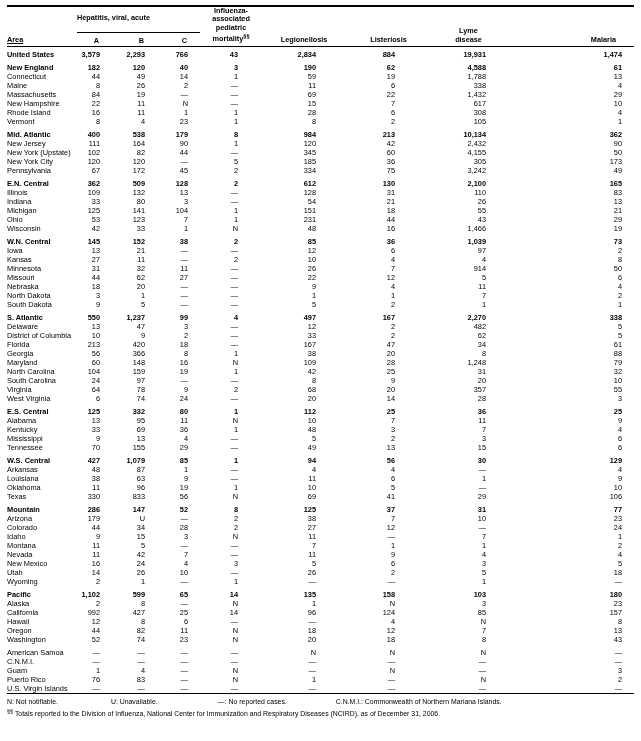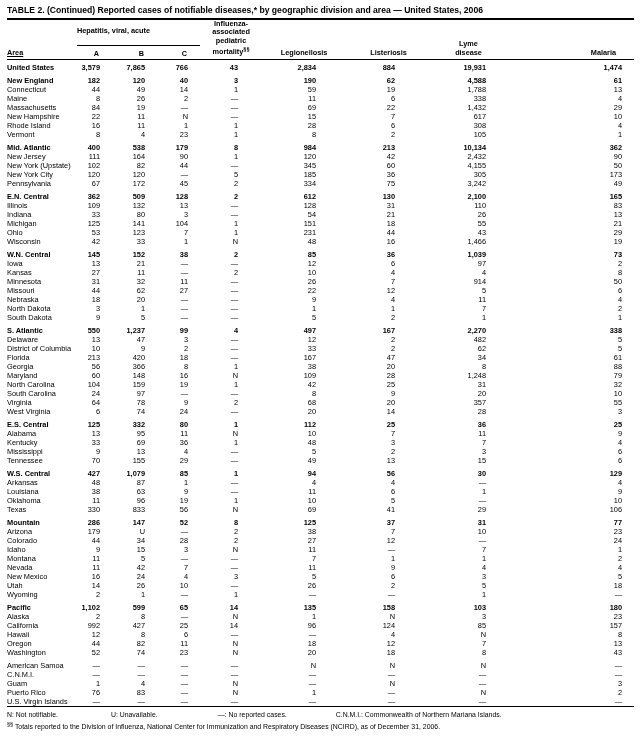--- a/index.html
+++ b/index.html
@@ -78,21 +78,20 @@
   .fn-seg0 { width: 102px; }
   .fn-seg1 { width: 105px; }
   .fn-seg2 { width: 116px; }
   .fn-line2 { margin-top: 1px; white-space: nowrap; }
 </style>
 </head>
 <body>
 
 <div class="page">
 
-  <div class="title">TABLE 2. (Continued) Reported cases of notifiable diseases,* by geographic division and area — United States, 2006</div>
 
   <table class="main">
     <colgroup>
       <col style="width:70px">
         <col style="width:28px">
         <col style="width:50px">
         <col style="width:45px">
       <col style="width:62px">
         <col style="width:84px">
         <col style="width:85px">
@@ -126,21 +125,21 @@
       <tr>
         <th class="sub s0">A</th>
         <th class="sub s1">B</th>
         <th class="sub s2">C</th>
       </tr>
     </thead>
     <tbody>
         <tr class="bold">
           <td class="area">United States</td>
           <td class="num c0">3,579</td>
-          <td class="num c1">7,865</td>
+          <td class="num c1">2,293</td>
           <td class="num c2">766</td>
           <td class="num c3">43</td>
           <td class="num c4">2,834</td>
           <td class="num c5">884</td>
           <td class="num c6">19,931</td>
           <td class="num c7">1,474</td>
         </tr>
         <tr class="gap">
           <td colspan="9"></td>
         </tr>

